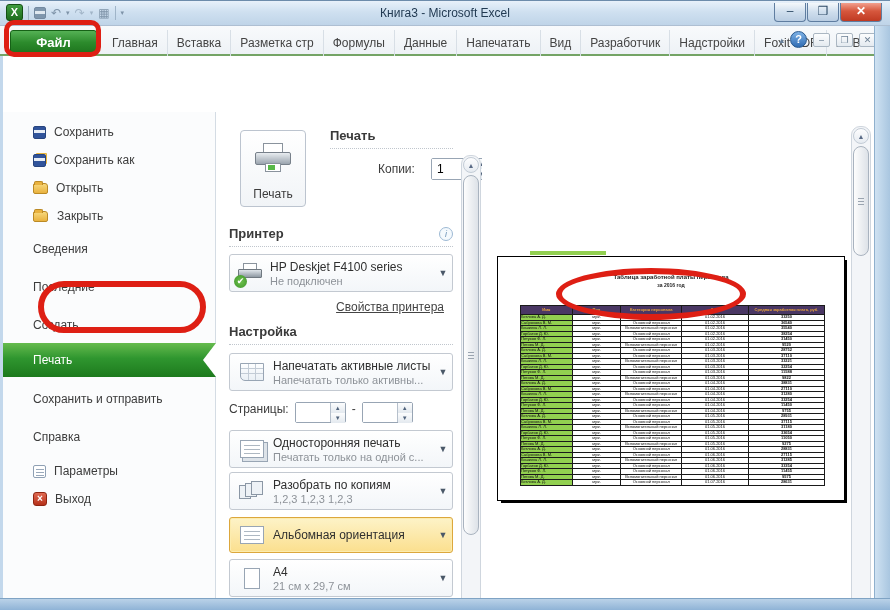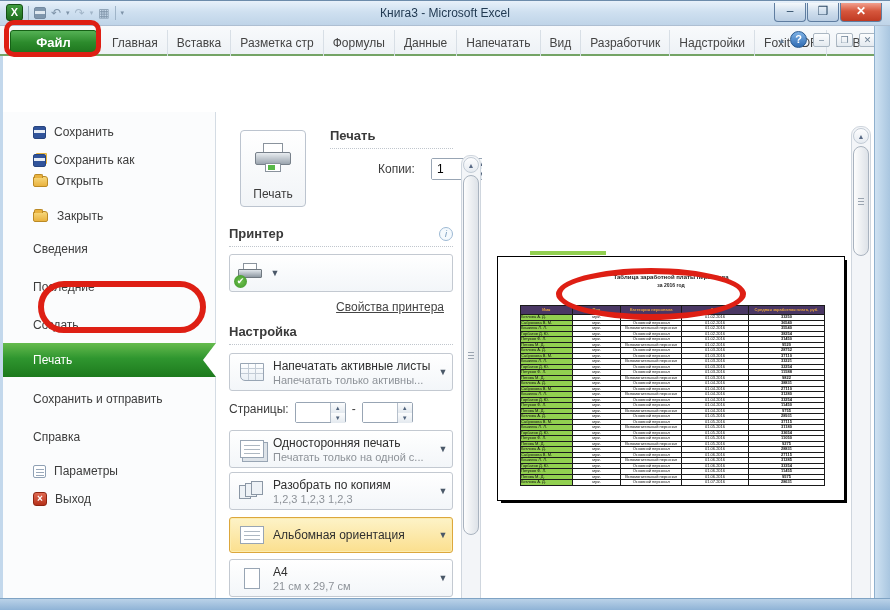--- a/index.html
+++ b/index.html
@@ -180,21 +180,21 @@
 
   <div class="sidebar">
     <div class="sb-item" style="top:7px;">
         <span class="ic-save"></span>
         <span>Сохранить</span>
       </div>
     <div class="sb-item" style="top:35px;">
         <span class="ic-save" style="box-shadow:2px -2px 0 -1px #e8b43c;"></span>
         <span>Сохранить как</span>
       </div>
-    <div class="sb-item" style="top:56px;">
+    <div class="sb-item" style="top:63px;">
         <span class="ic-folder"></span>
         <span>Открыть</span>
       </div>
     <div class="sb-item" style="top:91px;gap:9px;">
         <span class="ic-folder"></span>
         <span>Закрыть</span>
       </div>
     <div class="sb-item plain" style="top:162px;">
         <span>Последние</span>
       </div>
@@ -247,20 +247,24 @@
       </div>
     </div>
     <div class="h-section" style="left:12px; top:114px;">Принтер</div>
     <div class="info-i" style="left:222px; top:115px;">i</div>
     <div class="dotline" style="left:12px; top:134px; width:224px;"></div>
     <div class="printer-combo">
       <div class="printer-sm">
         <div class="paper"></div>
           <div class="body"></div>
           <div class="chk">✔</div>
+      </div>
+      <div class="combo-text">
+        <div class="combo-title">HP Deskjet F4100 series</div>
+        <div class="combo-sub">Не подключен</div>
       </div>
       <div class="combo-arrow">▼</div>
     </div>
     <div class="link" style="right:18px; top:188px;">Свойства принтера</div>
     <div class="h-section" style="left:12px; top:212px;">Настройка</div>
     <div class="dotline" style="left:12px; top:232px; width:224px;"></div>
 
     <div class="combo" style="top:241px;">
       <div class="cicon">
           <div class="pg sheet"></div>

